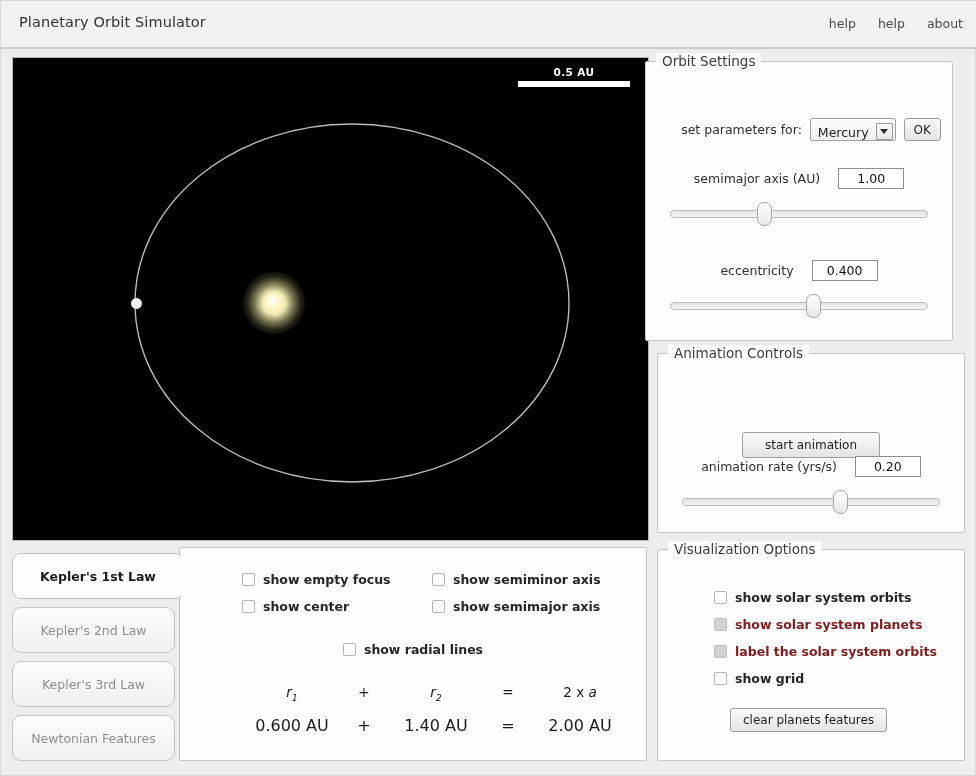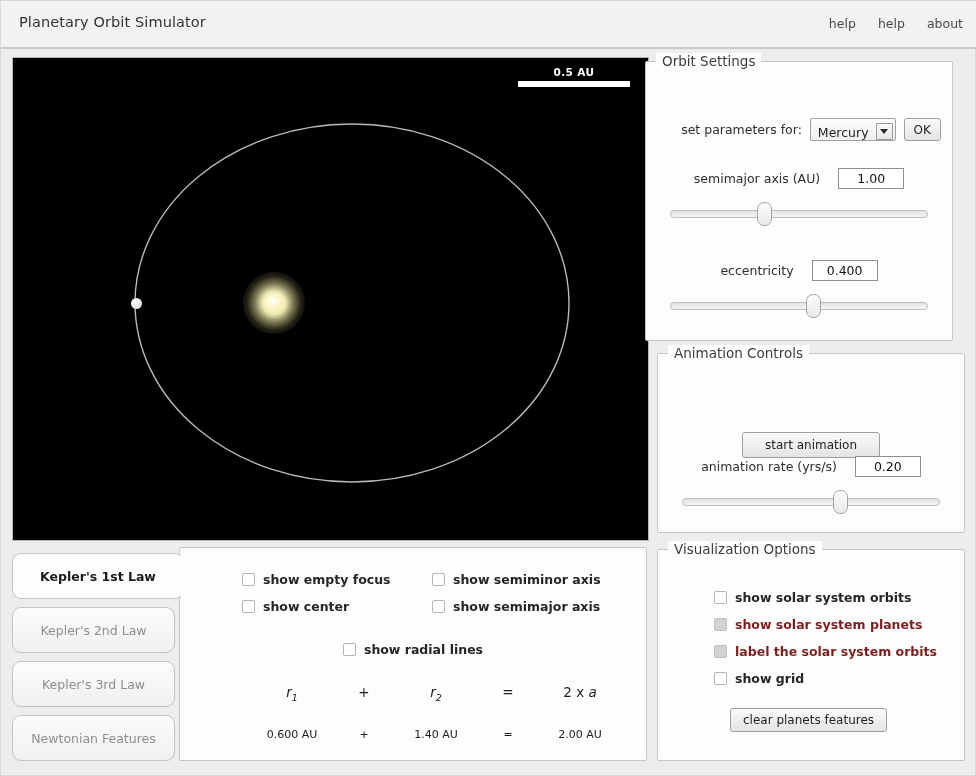--- a/index.html
+++ b/index.html
@@ -259,21 +259,21 @@
     position: absolute; left: 0; right: 0; top: 94px;
     display: flex; justify-content: center;
   }
   #eq-symbols, #eq-values {
     position: absolute; left: 66px; width: 350px;
     display: grid;
     grid-template-columns: 92px 52px 92px 52px 92px;
     text-align: center;
   }
   #eq-symbols { top: 136px; font-size: 13.5px; color: #1c1c1c; }
-  #eq-values  { top: 168px; font-size: 11px; color: #1c1c1c; margin-top: 12px; }
+  #eq-values  { top: 168px; font-size: 16px; color: #1c1c1c; }
   .ital { font-style: italic; }
   .sub { font-size: 9.5px; vertical-align: sub; font-style: italic; }
 </style>
 </head>
 <body>
 
 <div id="app">
 
   <div id="titlebar">
     <div id="app-title">Planetary Orbit Simulator</div>

